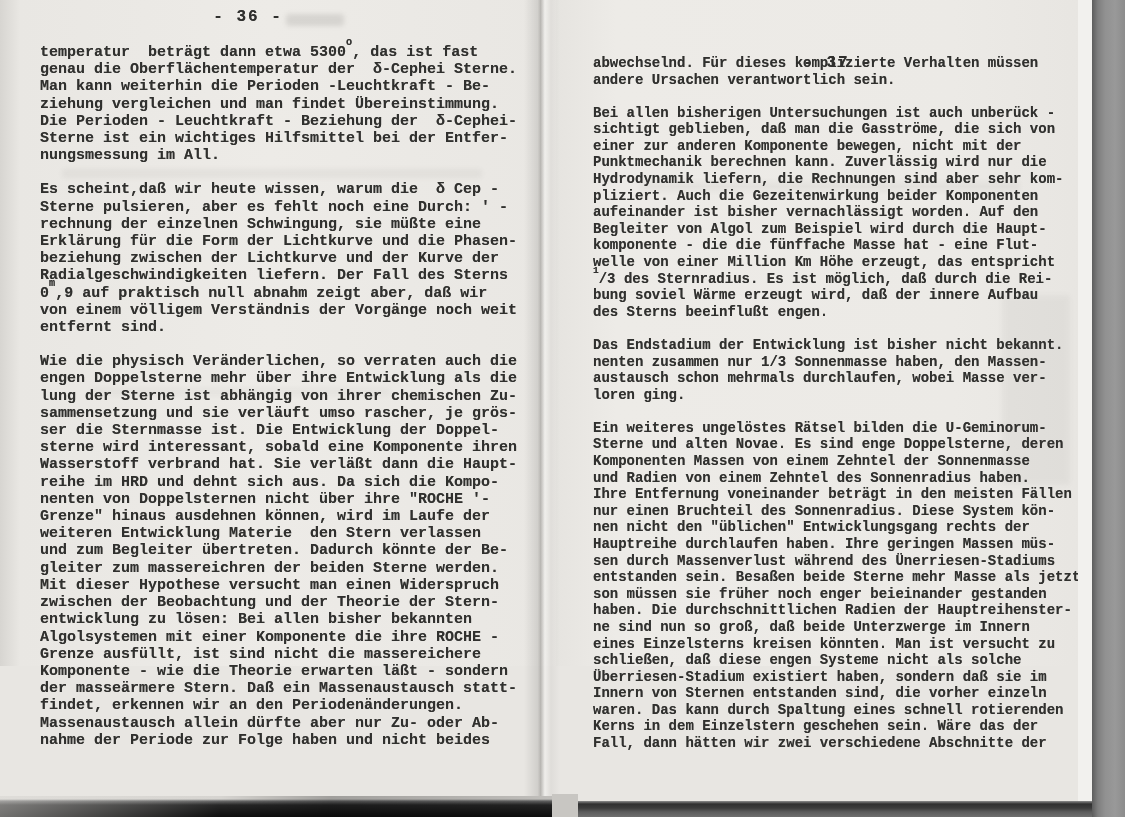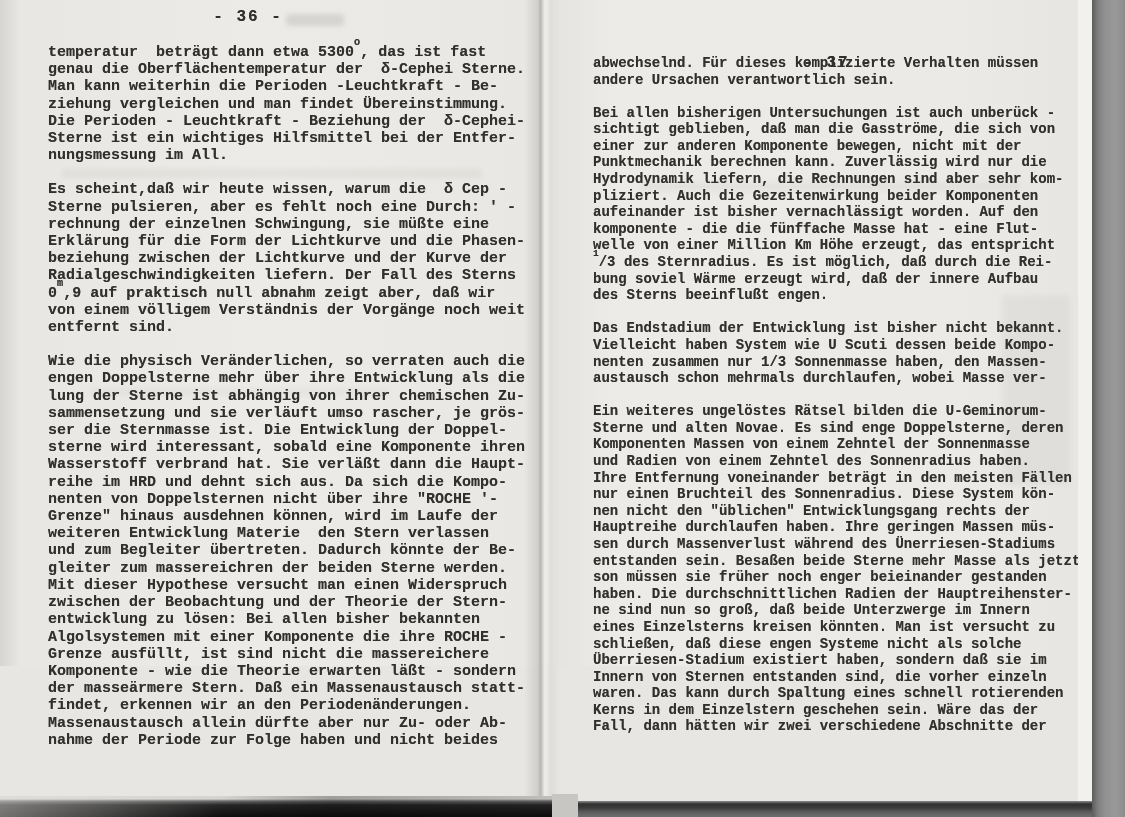--- a/index.html
+++ b/index.html
@@ -21,21 +21,21 @@
   }
   .page-header{
     position:absolute;
     font-size:16px;font-weight:bold;letter-spacing:2px;
     white-space:pre;text-align:center;
     text-shadow:0 0 .5px rgba(40,40,40,.6);
   }
   .page-left .page-header{left:178px;top:8px;width:140px;}
   .page-right .page-header{left:212px;top:11px;width:140px;margin-top:43px;}
   .page-body{position:absolute;}
-  .page-left .page-body{left:40px;top:44px;width:492px;font-size:15px;line-height:17.2px;margin-left:8px;}
+  .page-left .page-body{left:40px;top:44px;width:492px;font-size:15px;line-height:17.2px;}
   .page-right .page-body{left:37px;top:55px;width:505px;font-size:14px;line-height:16.6px;}
   .para{margin:0 0 17px 0;}
   .page-right .para{margin-bottom:16.5px;}
   .line{white-space:pre;font-weight:bold;text-shadow:0 0 .6px rgba(46,46,44,.55);}
   .line sup{font-size:68%;line-height:0;position:relative;top:-0.45em;}
   .line .u{border-bottom:1.5px solid currentColor;}
   
   .gutter-shadow{
     position:absolute;left:524px;top:0;width:36px;height:817px;
     background:linear-gradient(to right,
@@ -138,31 +138,32 @@
           <div class="line">andere Ursachen verantwortlich sein.</div>
         </div>
         <div class="para">
           <div class="line">Bei allen bisherigen Untersuchungen ist auch unberück -</div>
           <div class="line">sichtigt geblieben, daß man die Gasströme, die sich von</div>
           <div class="line">einer zur anderen Komponente bewegen, nicht mit der</div>
           <div class="line">Punktmechanik berechnen kann. Zuverlässig wird nur die</div>
           <div class="line">Hydrodynamik liefern, die Rechnungen sind aber sehr kom-</div>
           <div class="line">pliziert. Auch die Gezeitenwirkung beider Komponenten</div>
           <div class="line">aufeinander ist bisher vernachlässigt worden. Auf den</div>
+          <div class="line">Begleiter von Algol zum Beispiel wird durch die Haupt-</div>
           <div class="line">komponente - die die fünffache Masse hat - eine Flut-</div>
           <div class="line">welle von einer Million Km Höhe erzeugt, das entspricht</div>
           <div class="line"><sup>1</sup>/3 des Sternradius. Es ist möglich, daß durch die Rei-</div>
           <div class="line">bung soviel Wärme erzeugt wird, daß der innere Aufbau</div>
           <div class="line">des Sterns beeinflußt engen.</div>
         </div>
         <div class="para">
           <div class="line">Das Endstadium der Entwicklung ist bisher nicht bekannt.</div>
-          <div class="line">Vielleicht haben System wie U Scuti dessen beide Kompo-</div>
           <div class="line">nenten zusammen nur 1/3 Sonnenmasse haben, den Massen-</div>
           <div class="line">austausch schon mehrmals durchlaufen, wobei Masse ver-</div>
+          <div class="line">loren ging.</div>
         </div>
         <div class="para">
           <div class="line">Ein weiteres ungelöstes Rätsel bilden die U-Geminorum-</div>
           <div class="line">Sterne und alten Novae. Es sind enge Doppelsterne, deren</div>
           <div class="line">Komponenten Massen von einem Zehntel der Sonnenmasse</div>
           <div class="line">und Radien von einem Zehntel des Sonnenradius haben.</div>
           <div class="line">Ihre Entfernung voneinander beträgt in den meisten Fällen</div>
           <div class="line">nur einen Bruchteil des Sonnenradius. Diese System kön-</div>
           <div class="line">nen nicht den "üblichen" Entwicklungsgang rechts der</div>
           <div class="line">Hauptreihe durchlaufen haben. Ihre geringen Massen müs-</div>

